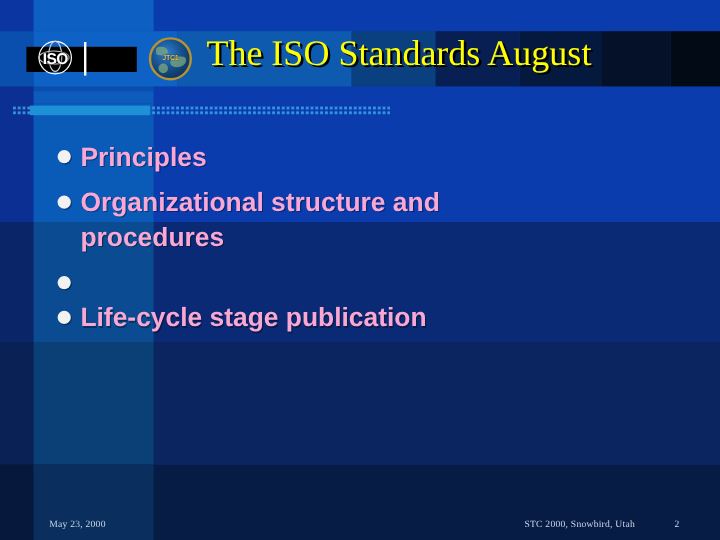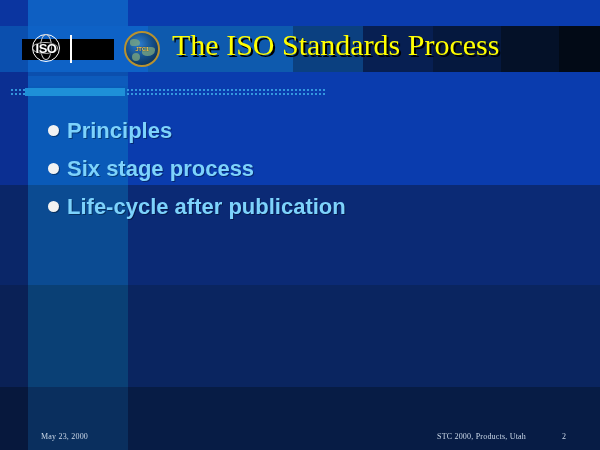--- a/index.html
+++ b/index.html
@@ -265,21 +265,21 @@
     flex: 0 0 auto;
     width: 11px;
     height: 11px;
     border-radius: 50%;
     background: #F2F2F2;
     margin-top: 9px;
     margin-right: 8px;
     box-shadow: 1px 1px 0 rgba(0,0,0,.35);
   }
   .bullet-text {
-    color: #7dd3fc;
+    color: #f9a8d4;
     font-family: "Liberation Sans", sans-serif;
     font-weight: bold;
     font-size: 22px;
     line-height: 29px;
     text-shadow: 1px 1px 0 rgba(0,0,0,.35);
     max-width: 400px;
   }
 
   
   .footer-date {
@@ -359,39 +359,42 @@
       <div class="divider-bar"></div>
     </div>
     <div class="earth-logo">
       <div class="land l1"></div>
       <div class="land l2"></div>
       <div class="land l3"></div>
       <div class="banner">JTC1</div>
     </div>
   </div>
 
-  <div class="slide-title">The ISO Standards Process</div>
+  <div class="slide-title">The ISO Standards August</div>
 
   <div class="rule">
     <div class="dots"></div>
     <div class="solid"></div>
   </div>
 
   <div class="bullets">
     <div class="bullet-row">
       <div class="bullet-dot"></div>
       <div class="bullet-text">Principles</div>
     </div>
     <div class="bullet-row">
       <div class="bullet-dot"></div>
-      <div class="bullet-text">Six stage process</div>
+      <div class="bullet-text">Organizational structure and procedures</div>
     </div>
     <div class="bullet-row">
       <div class="bullet-dot"></div>
-      <div class="bullet-text">Life-cycle after publication</div>
+    </div>
+    <div class="bullet-row">
+      <div class="bullet-dot"></div>
+      <div class="bullet-text">Life-cycle stage publication</div>
     </div>
   </div>
 
   <div class="footer-date">May 23, 2000</div>
-  <div class="footer-venue">STC 2000, Products, Utah</div>
+  <div class="footer-venue">STC 2000, Snowbird, Utah</div>
   <div class="footer-page">2</div>
 
 </div>
 
 </body></html>

